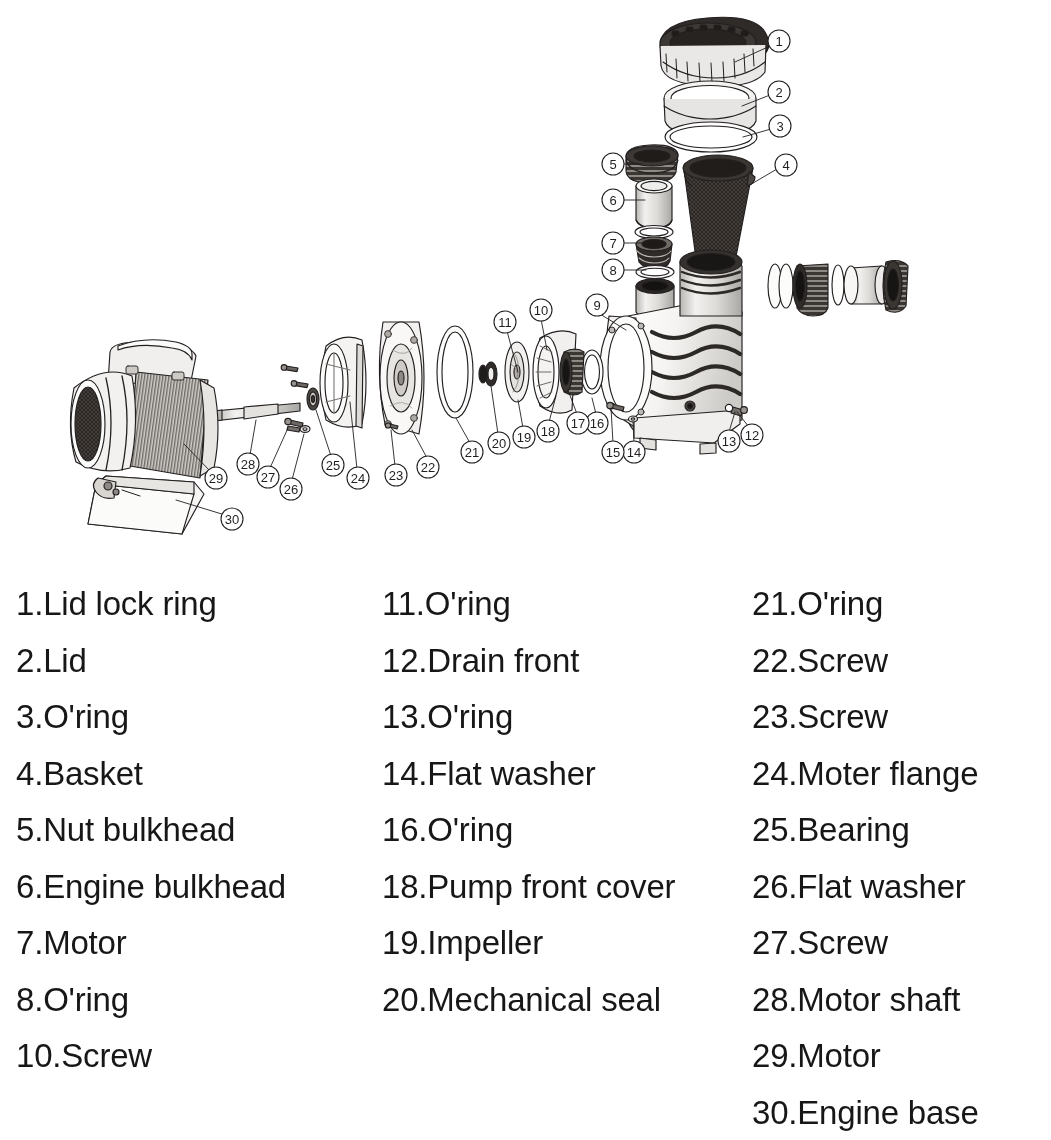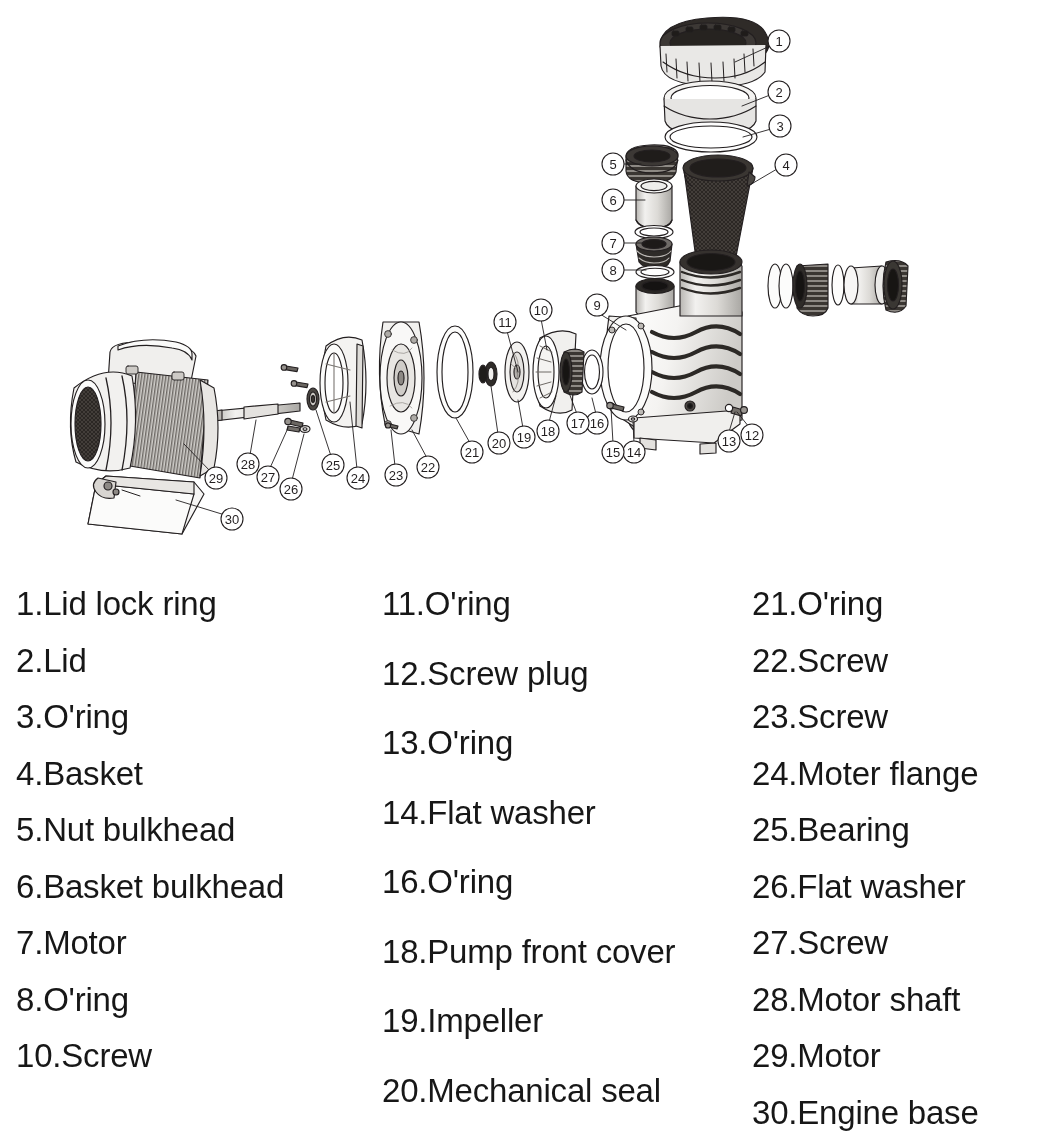--- a/index.html
+++ b/index.html
@@ -45,21 +45,21 @@
     flex-direction: row;
     align-items: flex-start;
     box-sizing: border-box;
     padding-left: 16px;
   }
   .legend-col {
     display: flex;
     flex-direction: column;
   }
   .legend-col.col-1 { width: 366px; }
-  .legend-col.col-2 { width: 370px; gap: 13px; }
+  .legend-col.col-2 { width: 370px; }
   .legend-col.col-3 { width: 295px; }
 
   .legend-item {
     height: 56.5px;
     line-height: 56.5px;
     font-size: 33px;
     font-weight: 400;
     letter-spacing: -0.2px;
     white-space: nowrap;
     color: #171717;
@@ -584,29 +584,29 @@
 </div>
 
 <div id="legend">
 
   <div class="legend-col col-1">
     <div class="legend-item"><span class="num">1</span><span class="sep">.</span><span class="label">Lid lock ring</span></div>
     <div class="legend-item"><span class="num">2</span><span class="sep">.</span><span class="label">Lid</span></div>
     <div class="legend-item"><span class="num">3</span><span class="sep">.</span><span class="label">O'ring</span></div>
     <div class="legend-item"><span class="num">4</span><span class="sep">.</span><span class="label">Basket</span></div>
     <div class="legend-item"><span class="num">5</span><span class="sep">.</span><span class="label">Nut bulkhead</span></div>
-    <div class="legend-item"><span class="num">6</span><span class="sep">.</span><span class="label">Basket bulkhead</span></div>
+    <div class="legend-item"><span class="num">6</span><span class="sep">.</span><span class="label">Engine bulkhead</span></div>
     <div class="legend-item"><span class="num">7</span><span class="sep">.</span><span class="label">Motor</span></div>
     <div class="legend-item"><span class="num">8</span><span class="sep">.</span><span class="label">O'ring</span></div>
     <div class="legend-item"><span class="num">10</span><span class="sep">.</span><span class="label">Screw</span></div>
   </div>
 
   <div class="legend-col col-2">
     <div class="legend-item"><span class="num">11</span><span class="sep">.</span><span class="label">O'ring</span></div>
-    <div class="legend-item"><span class="num">12</span><span class="sep">.</span><span class="label">Screw plug</span></div>
+    <div class="legend-item"><span class="num">12</span><span class="sep">.</span><span class="label">Drain front</span></div>
     <div class="legend-item"><span class="num">13</span><span class="sep">.</span><span class="label">O'ring</span></div>
     <div class="legend-item"><span class="num">14</span><span class="sep">.</span><span class="label">Flat washer</span></div>
     <div class="legend-item"><span class="num">16</span><span class="sep">.</span><span class="label">O'ring</span></div>
     <div class="legend-item"><span class="num">18</span><span class="sep">.</span><span class="label">Pump front cover</span></div>
     <div class="legend-item"><span class="num">19</span><span class="sep">.</span><span class="label">Impeller</span></div>
     <div class="legend-item"><span class="num">20</span><span class="sep">.</span><span class="label">Mechanical seal</span></div>
   </div>
 
   <div class="legend-col col-3">
     <div class="legend-item"><span class="num">21</span><span class="sep">.</span><span class="label">O'ring</span></div>

